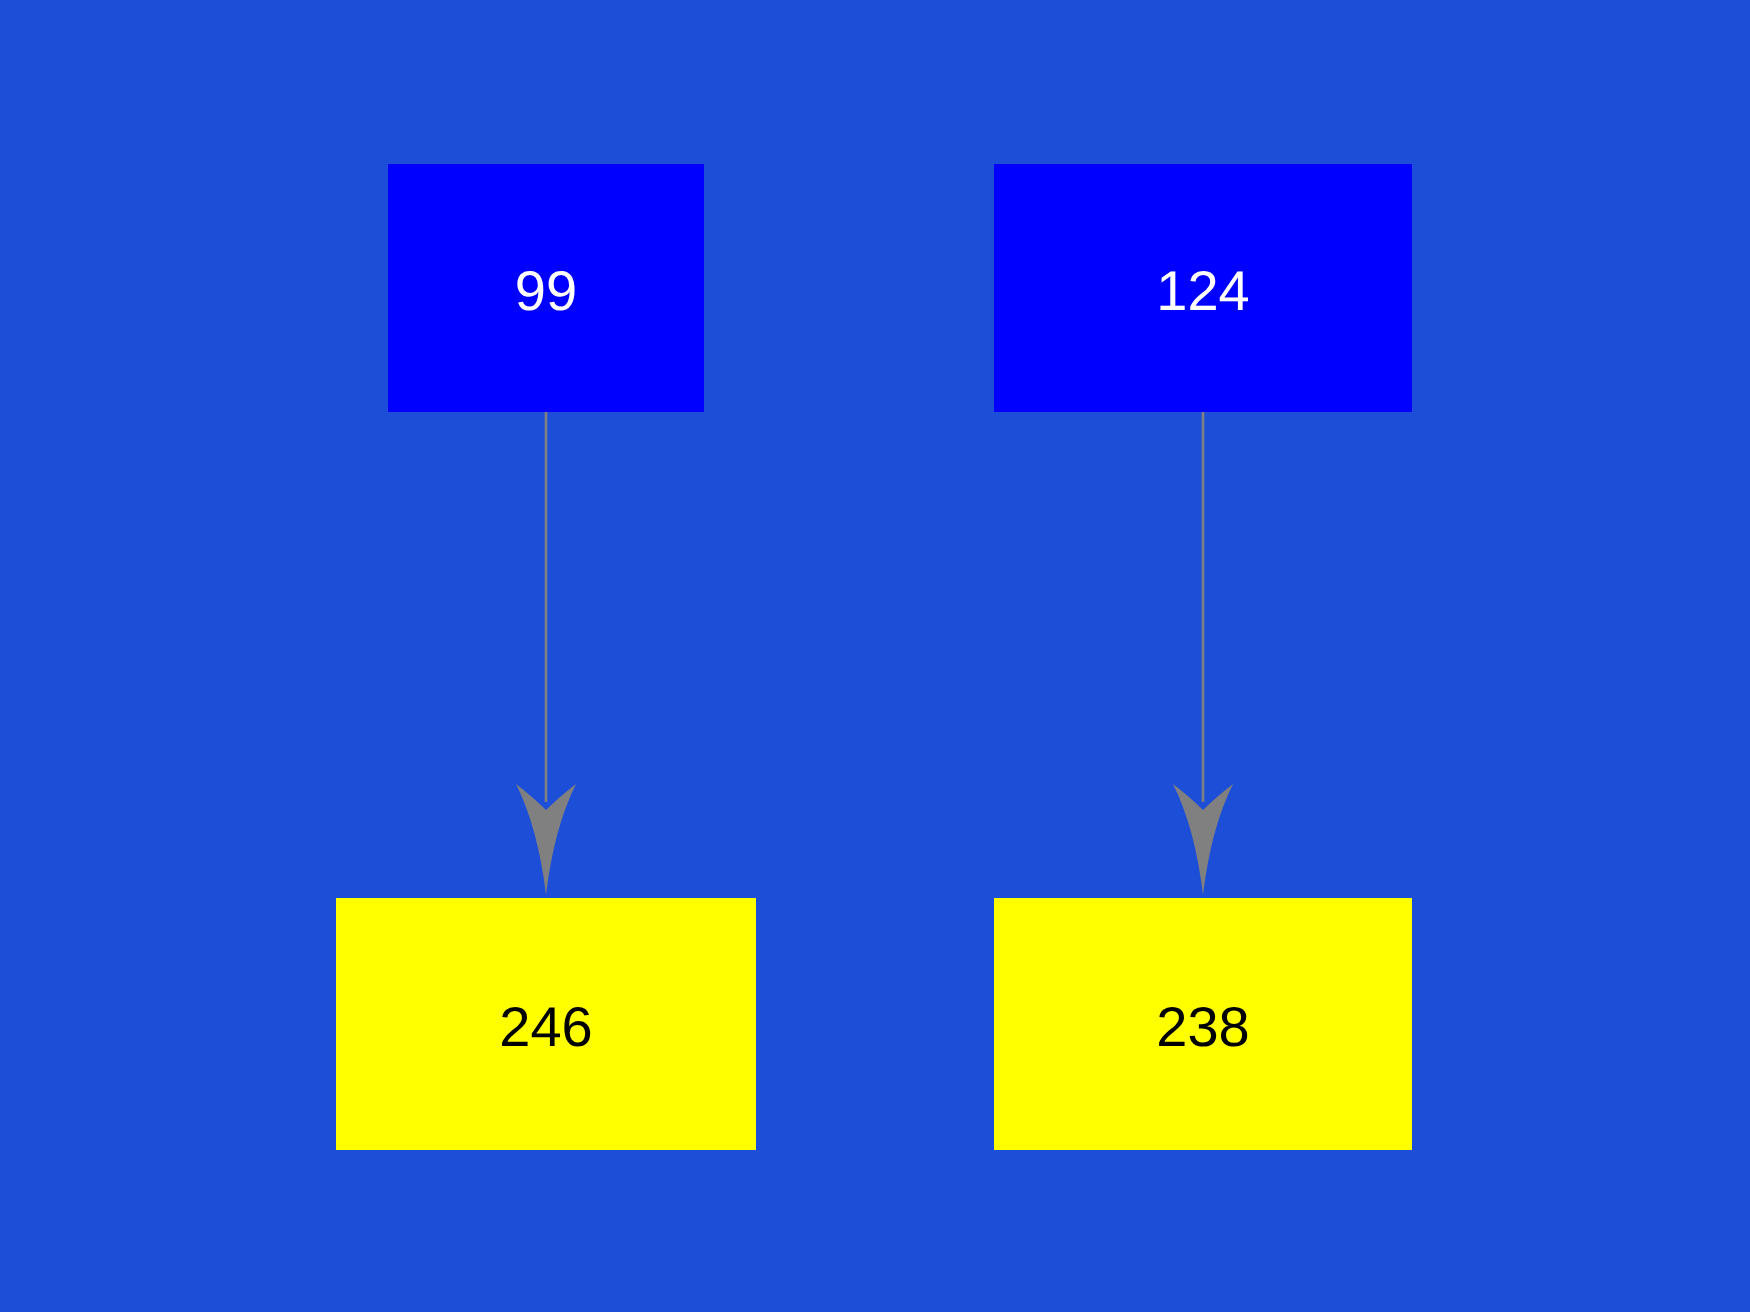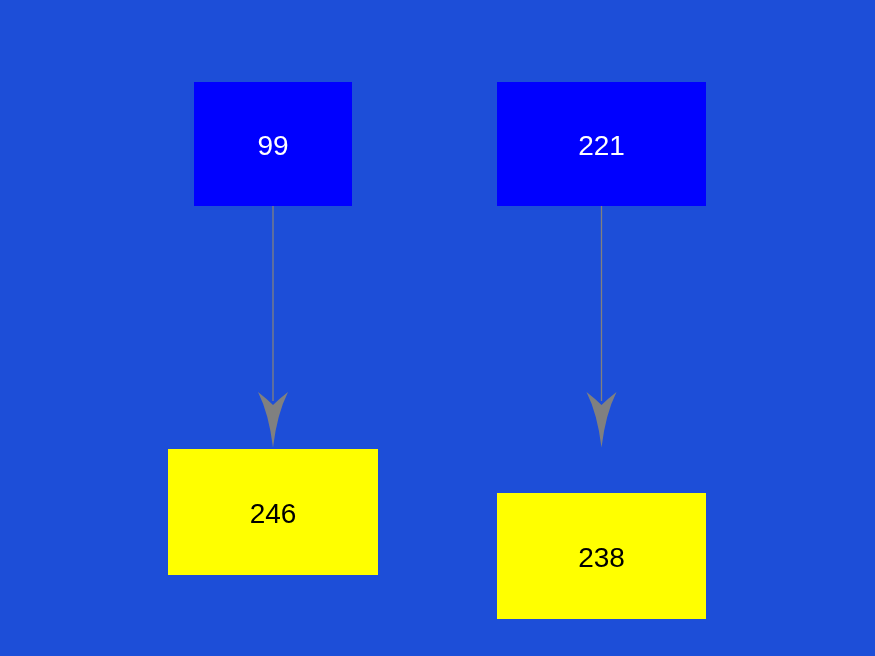--- a/index.html
+++ b/index.html
@@ -23,21 +23,21 @@
     justify-content: center;
     font-size: 28px;
     line-height: 1;
     padding-top: 3px;
     box-sizing: border-box;
     user-select: none;
   }
   .node-top-left    { left: 194px; top: 82px;  width: 158px; height: 124px; }
   .node-top-right   { left: 497px; top: 82px;  width: 209px; height: 124px; }
   .node-bottom-left { left: 168px; top: 449px; width: 210px; height: 126px; text-align: center; }
-  .node-bottom-right{ left: 497px; top: 449px; width: 209px; height: 126px; margin-top: 44px; }
+  .node-bottom-right{ left: 497px; top: 449px; width: 209px; height: 126px; }
   .edges-layer {
     position: absolute;
     left: 0;
     top: 0;
     width: 875px;
     height: 656px;
     pointer-events: none;
   }
 </style>
 </head>
@@ -56,21 +56,21 @@
       <line x1="601.5" y1="206" x2="601.5" y2="401" stroke-width="1.3" style="stroke: rgb(128, 128, 128);"></line>
       <path d="M 586.5 392 Q 595.5 399 601.5 405 Q 607.5 399 616.5 392 Q 605.5 414 601.5 447.5 Q 597.5 414 586.5 392 Z" style="fill: rgb(128, 128, 128);"></path>
     </g>
   </svg>
 
   <div class="node node-top-left" style="background-color: rgb(0, 0, 255); color: rgb(255, 255, 255);">
     <span>99</span>
   </div>
 
   <div class="node node-top-right" style="background-color: rgb(0, 0, 255); color: rgb(255, 255, 255);">
-    <span>221</span>
+    <span>124</span>
   </div>
 
   <div class="node node-bottom-left" style="background-color: rgb(255, 255, 0); color: rgb(0, 0, 0);">
     <span>246</span>
   </div>
 
   <div class="node node-bottom-right" style="background-color: rgb(255, 255, 0); color: rgb(0, 0, 0);">
     <span>238</span>
   </div>
 

